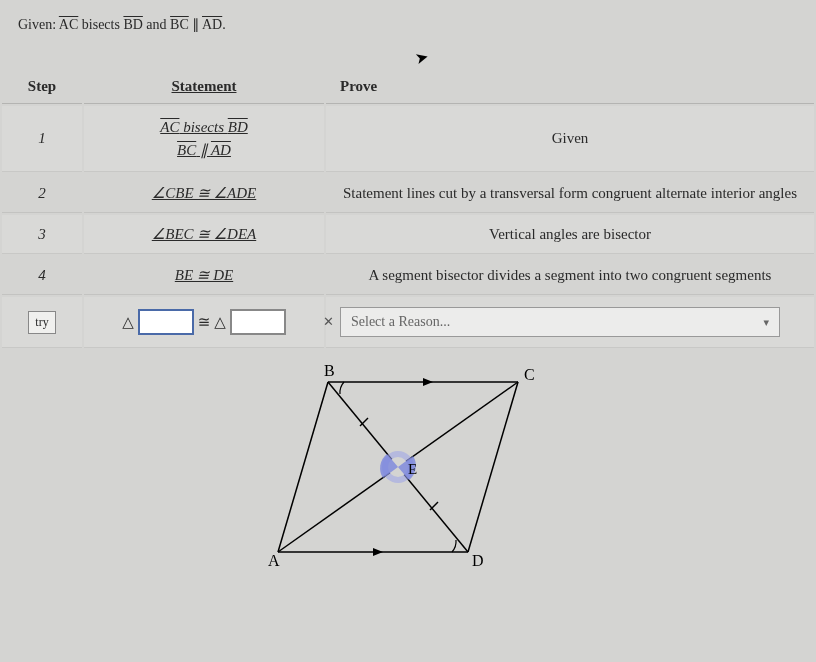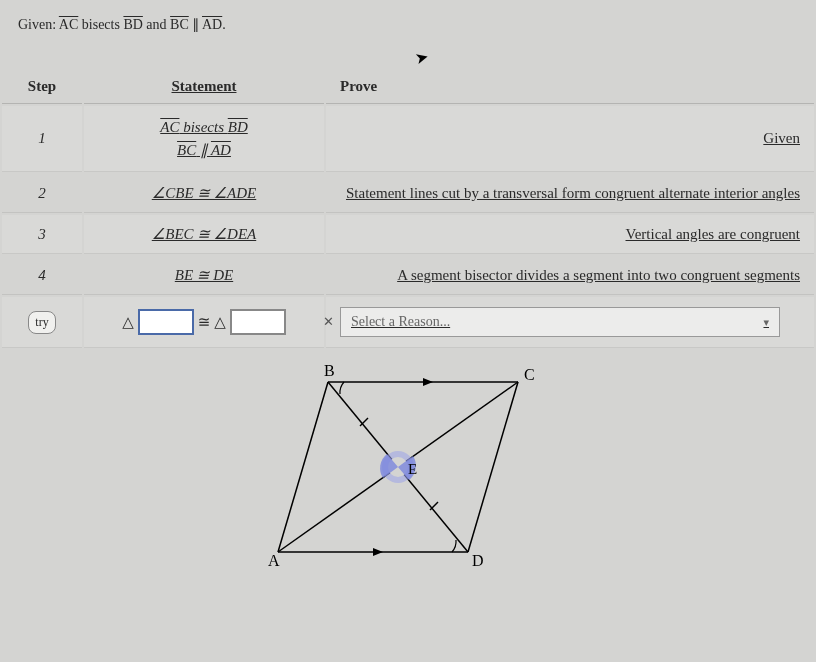--- a/index.html
+++ b/index.html
@@ -36,27 +36,27 @@
       padding: 10px 14px;
       font-size: 15px;
       vertical-align: middle;
       border-bottom: 1px solid rgba(0,0,0,0.08);
     }
     .proof-table tbody tr:nth-child(odd) {
       background: rgba(255,255,255,0.12);
     }
     .step-cell { text-align: center; font-style: italic;}
     .stmt-cell { text-align: center; font-style: italic; text-decoration: underline;}
-    .reason-cell { text-align: right; text-decoration: underline; }
+    .reason-cell { text-align: center; }
     .stmt-multiline { line-height: 1.5; }
     .input-row td { padding: 8px 14px; }
     .try-btn {
       display: inline-block;
       border: 1px solid #888;
-      border-radius: 8px;
+      border-radius: 0;
       background: #f0f0ee;
       padding: 3px 6px;
       font-size: 12px;
       font-style: normal;
       cursor: pointer;
     }
     .triangle-input {
       font-style: normal;
       display: inline-flex;
       align-items: center;
@@ -134,21 +134,21 @@
       <td class="reason-cell">Given</td>
     </tr>
     <tr>
       <td class="step-cell">2</td>
       <td class="stmt-cell">∠CBE ≅ ∠ADE</td>
       <td class="reason-cell">Statement lines cut by a transversal form congruent alternate interior angles</td>
     </tr>
     <tr>
       <td class="step-cell">3</td>
       <td class="stmt-cell">∠BEC ≅ ∠DEA</td>
-      <td class="reason-cell">Vertical angles are congruent</td>
+      <td class="reason-cell">Vertical angles are bisector</td>
     </tr>
     <tr>
       <td class="step-cell">4</td>
       <td class="stmt-cell"><span class="overline" style="text-decoration:none;margin-top:36px;">BE ≅ DE</span></td>
       <td class="reason-cell">A segment bisector divides a segment into two congruent segments</td>
     </tr>
     <tr class="input-row">
       <td class="step-cell">
         <span class="try-btn">try</span>
       </td>

